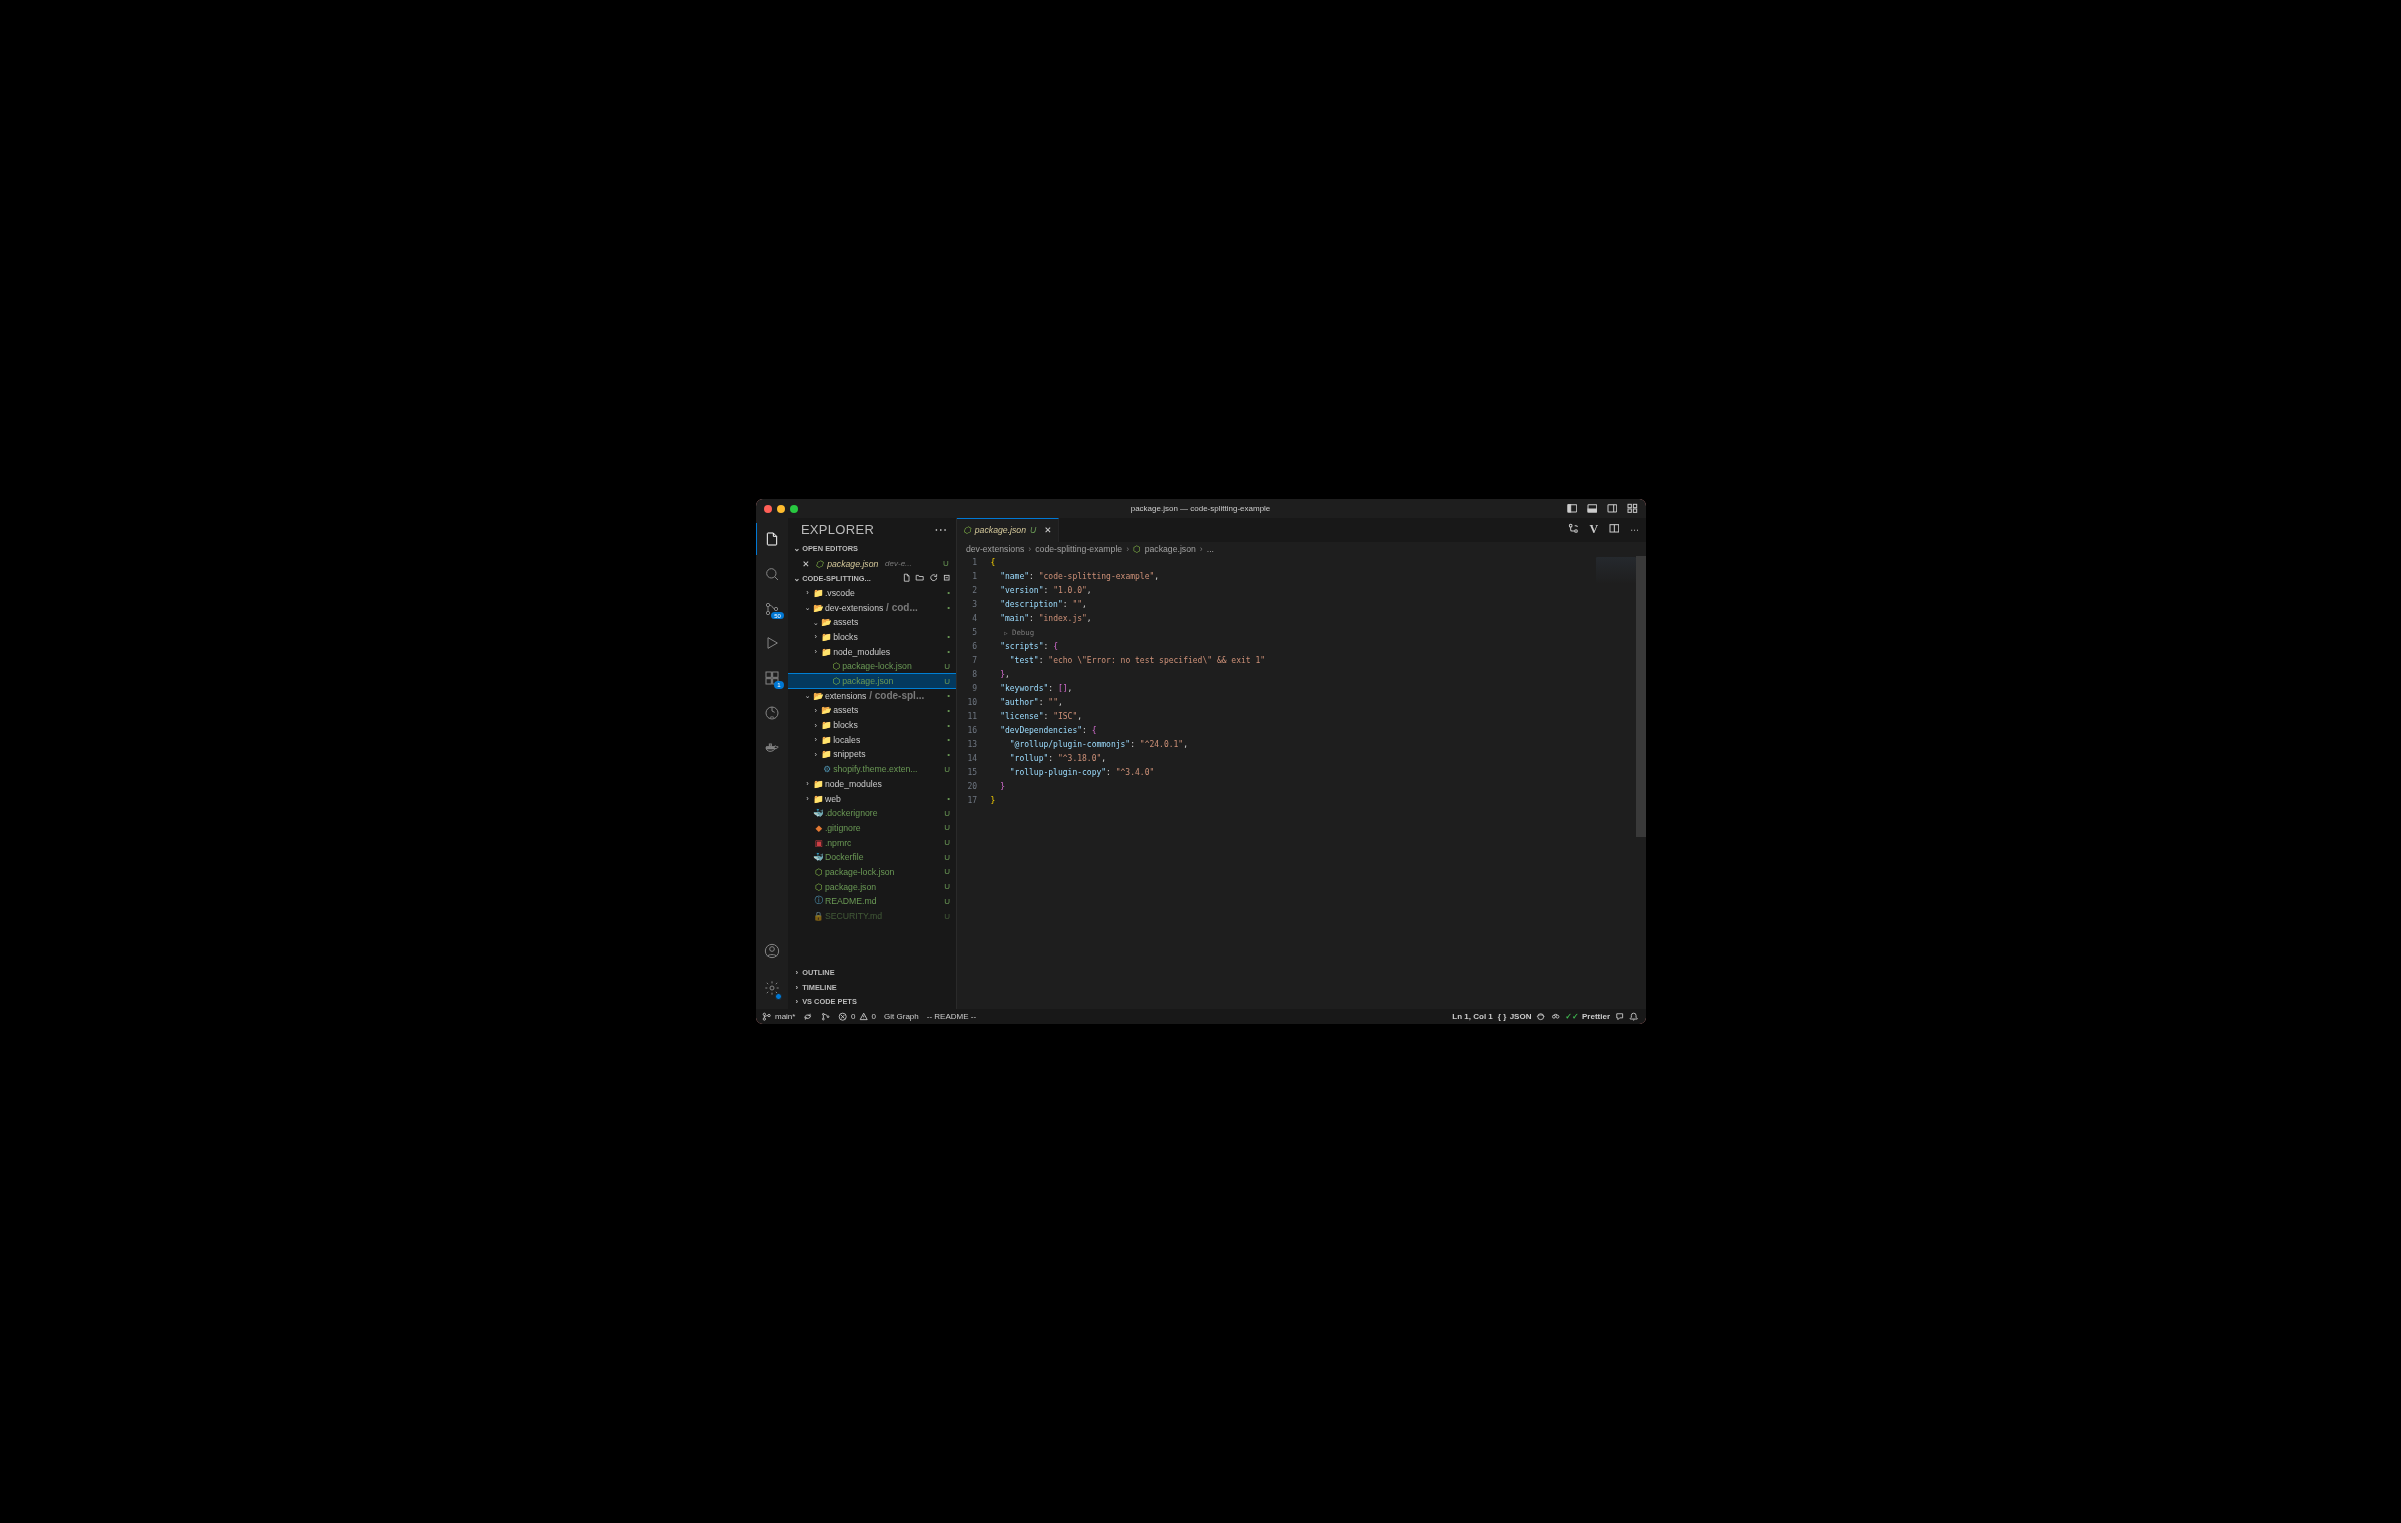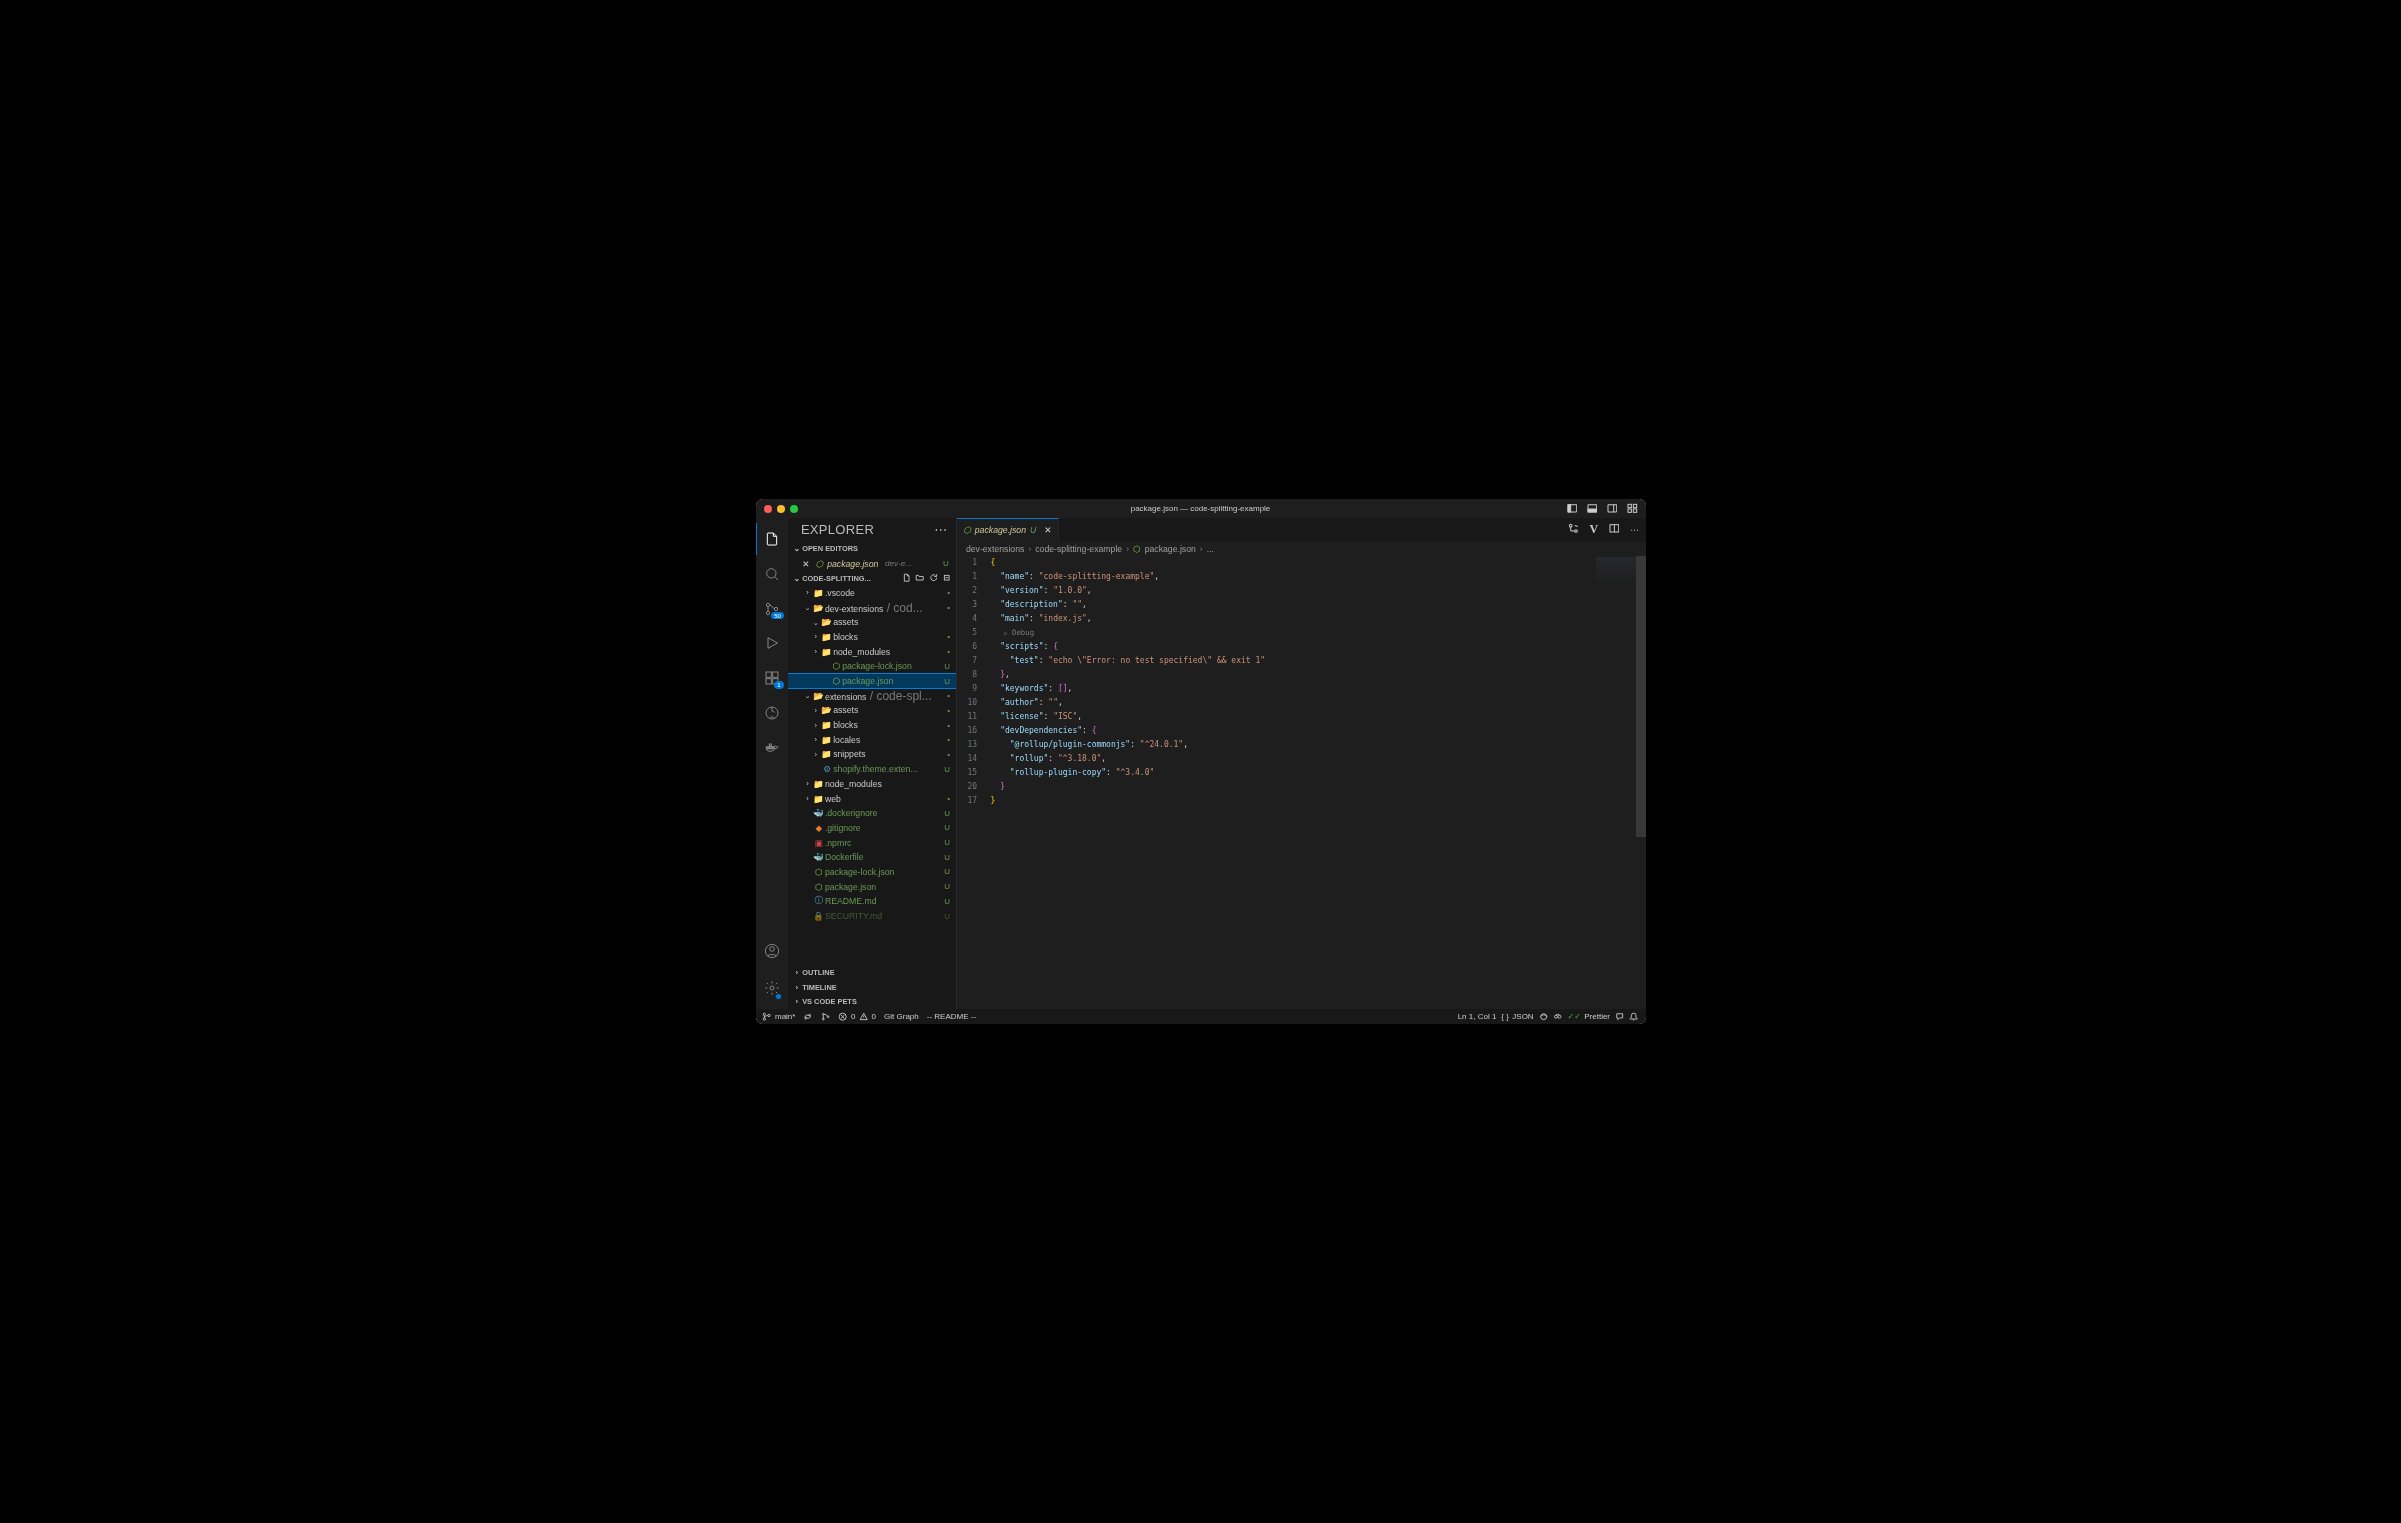--- a/index.html
+++ b/index.html
@@ -137,21 +137,21 @@
   height: 14.7px;
   font-size: 8.7px;
   cursor: pointer;
   padding-right: 5.4px;
 }
 .tree-row.selected { background: #04395e; outline: 0.7px solid #007fd4; }
 .tree-row .chev { width: 10.7px; display: inline-flex; justify-content: center; color: #ccc; font-size: 7.4px; }
 .tree-row .icon { width: 12px; display: inline-flex; justify-content: center; font-size: 8.7px; }
 .tree-row .label { white-space: nowrap; overflow: hidden; text-overflow: ellipsis; color: #cccccc; }
 .tree-row .label.git-u { color: #6a9955; }
-.tree-row .label .dim { color: #7a7a7a; font-size: 12px; }
+.tree-row .label .dim { color: #7a7a7a; font-size: 10px; font-weight: bold; }
 .tree-row .status { margin-left: auto; font-size: 8px; }
 .tree-row .status.u { color: #6a9955; }
 .tree-row .status.dot { color: #6a9955; }
 .ind-1 { padding-left: 14.7px; }
 .ind-2 { padding-left: 23px; }
 .ind-3 { padding-left: 32px; }
 .bottom-sections { }
 .editor-area { flex: 1; display: flex; flex-direction: column; background: #1e1e1e; min-width: 0; }
 .tabs {
   display: flex;
@@ -237,21 +237,21 @@
   height: 14.7px;
   background: #181818;
   display: flex;
   align-items: center;
   font-size: 8px;
   color: #cccccc;
   padding: 0 6.7px;
   gap: 8px;
 }
 .statusbar .block { display: flex; align-items: center; gap: 3.4px; cursor: pointer; }
-.statusbar .right { margin-left: auto; display: flex; gap: 5px; align-items: center; }
+.statusbar .right { margin-left: auto; display: flex; gap: 5px; align-items: center; font-weight: bold; }
 .icon-svg { width: 10.7px; height: 10.7px; fill: none; stroke: currentColor; stroke-width: 1.5; }
 .icon-svg-lg { width: 16px; height: 16px; }
 .fi-yellow { color: #e2c08d; }
 .fi-green { color: #8dc149; }
 .fi-blue { color: #519aba; }
 .fi-gray { color: #8f8f8f; }
 .fi-orange { color: #e37933; }
 .fi-purple { color: #a074c4; }
 .fi-red { color: #cc3e44; }
 .node-green { color: #8bc34a; }

